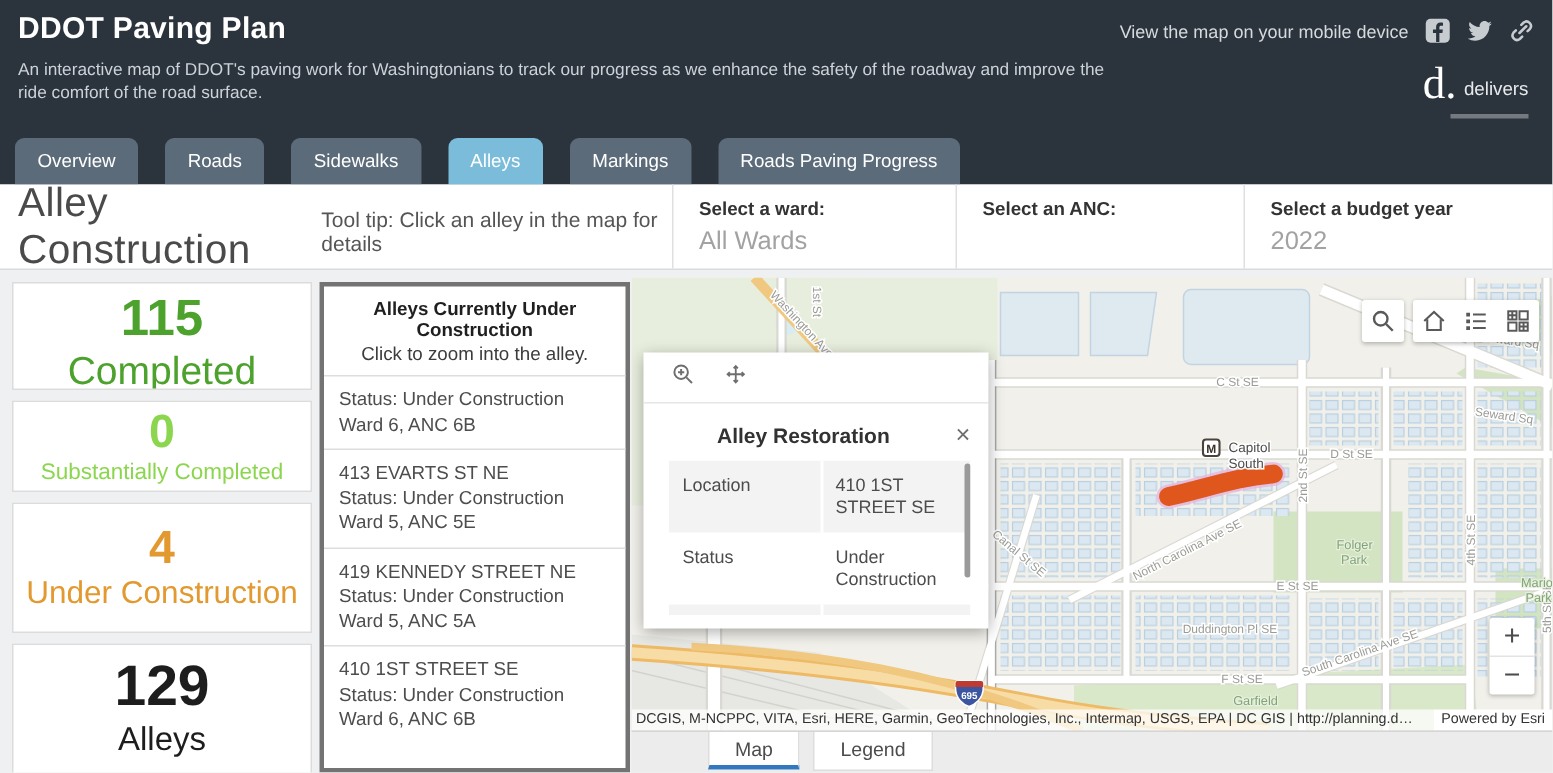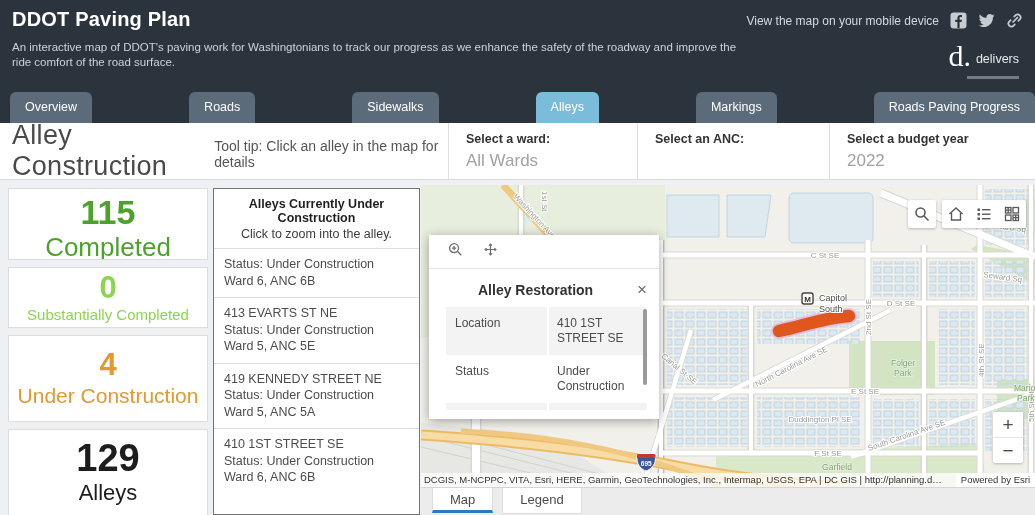--- a/index.html
+++ b/index.html
@@ -13,21 +13,21 @@
   .hdr-right{position:absolute;right:12px;top:12px;display:flex;align-items:center;gap:11px;}
   .hdr-mobile{font-size:12px;color:#d6dadd;}
   .soc{width:17px;height:17px;display:inline-block;}
   .soc svg{width:17px;height:17px;display:block;}
   .logo{position:absolute;right:16px;top:42px;display:flex;align-items:flex-end;gap:5px;}
   .logo-d{font-family:"Liberation Serif", serif;font-size:30px;line-height:28px;color:#fff;}
   .logo-delivers{font-size:12.5px;color:#e8eaec;padding-bottom:4px;}
   .logo-tag{position:absolute;right:16px;top:76px;width:52px;height:3px;background:rgba(255,255,255,.35);}
 
   
-  .tabs{position:absolute;left:0;top:88px;width:1035px;height:35px;background:#2b333d;display:flex;align-items:flex-end;padding-left:10px;box-sizing:border-box;gap:18px;justify-content:space-between;}
+  .tabs{position:absolute;left:0;top:88px;width:1035px;height:35px;background:#2b333d;display:flex;align-items:flex-end;padding-left:10px;box-sizing:border-box;gap:18px;}
   .tab{height:31px;line-height:31px;padding:0 15px;background:#5c6b7a;color:#fff;font-size:12.5px;border-radius:6px 6px 0 0;cursor:pointer;white-space:nowrap;}
   .tab.active{background:#7cbcdb;}
 
   
   .fbar{position:absolute;left:0;top:123px;width:1035px;height:57px;background:#fff;border-bottom:1px solid #d9dbdc;display:flex;box-sizing:border-box;}
   .fbar-title{flex:0 0 448px;display:flex;align-items:center;padding-left:12px;box-sizing:border-box;}
   .fbar-h1{font-size:27px;color:#4a4a4a;letter-spacing:.3px;}
   .fbar-tip{font-size:14px;color:#555;margin-left:8px;padding-top:6px;}
   .fblock{border-left:1px solid #e0e0e0;padding:9px 0 0 17px;box-sizing:border-box;}
   .fblock.w1{flex:0 0 189px;} .fblock.w2{flex:0 0 192px;} .fblock.w3{flex:1;}
@@ -43,21 +43,21 @@
   .c1 .num{font-size:34px;line-height:37px;color:#4CA22C;}
   .c1 .lab{font-size:26px;line-height:32px;color:#4CA22C;}
   .c2 .num{font-size:31px;line-height:34px;color:#8CD64F;font-weight:bold;}
   .c2 .lab{font-size:15px;line-height:20px;color:#8CD64F;}
   .c3 .num{font-size:31px;line-height:34px;color:#E2992F;}
   .c3 .lab{font-size:21px;line-height:27px;color:#E2992F;}
   .c4 .num{font-size:38px;line-height:41px;color:#1d1d1d;}
   .c4 .lab{font-size:22px;line-height:28px;color:#1d1d1d;}
 
   
-  .alist{position:absolute;left:213px;top:188px;width:207px;height:327px;background:#fff;border:1px solid #737373;box-sizing:border-box;font-size:12.5px;color:#4d4d4d;}
+  .alist{position:absolute;left:213px;top:188px;width:207px;height:327px;background:#fff;border:3px solid #737373;box-sizing:border-box;font-size:12.5px;color:#4d4d4d;}
   .alist-title{font-weight:bold;color:#1f1f1f;text-align:center;padding:8px 6px 0 6px;}
   .alist-sub{text-align:center;color:#3c3c3c;padding:2px 6px 7px 6px;}
   .aitem{border-top:1px solid #ddd;padding:7px 6px 8px 10px;line-height:16.5px;cursor:pointer;}
 
   
   .map{position:absolute;left:421px;top:185px;width:614px;height:302px;background:#f1f0ea;overflow:hidden;}
   .map svg text{font-family:"Liberation Sans", sans-serif;}
   .mlbl{font-size:8px;fill:#9b9b96;paint-order:stroke;stroke:#ffffff;stroke-width:2px;}
   .mlbl-park{font-size:8.5px;fill:#7fa574;paint-order:stroke;stroke:#e9f0e0;stroke-width:1.5px;}
   .mlbl-metro{font-size:9px;fill:#4c4c4c;paint-order:stroke;stroke:#ffffff;stroke-width:2px;}
@@ -84,21 +84,21 @@
   .p-field{flex:0 0 88px;padding:9px 4px 9px 9px;}
   .p-value{flex:1;padding:9px 14px 9px 8px;border-left:2px solid #fff;}
   .p-scroll{position:absolute;right:0;top:2px;width:4px;height:76px;background:#9a9a9a;border-radius:2px;}
 
   
   .attrib{position:absolute;left:0;bottom:0;width:614px;height:14px;display:flex;align-items:center;font-size:9.5px;color:#323232;}
   .attrib-main{flex:1;background:rgba(255,255,255,.75);padding:0 3px;white-space:nowrap;overflow:hidden;height:14px;line-height:14px;}
   .attrib-esri{background:#fff;padding:0 5px;height:14px;line-height:14px;white-space:nowrap;}
   .mapbar{position:absolute;left:421px;top:487px;width:614px;height:28px;background:#ececec;border-top:1px solid #d5d5d5;display:flex;align-items:stretch;padding-left:11px;box-sizing:border-box;gap:9px;}
   .mtab{height:25px;line-height:24px;padding:0 17px;background:#fff;border:1px solid #ddd;border-top:none;font-size:13px;color:#4c4c4c;cursor:pointer;}
-  .mtab.active{border-bottom:3px solid #3178be;height:22px;}
+  .mtab.active{border-bottom:3px solid #3178be;height:22px;margin-left:40px;}
 </style>
 </head>
 <body>
 
 <div class="hdr">
   <div class="hdr-title">DDOT Paving Plan</div>
   <div class="hdr-sub">An interactive map of DDOT's paving work for Washingtonians to track our progress as we enhance the safety of the roadway and improve the ride comfort of the road surface.</div>
   <div class="hdr-right">
     <span class="hdr-mobile">View the map on your mobile device</span>
     <span class="soc">

